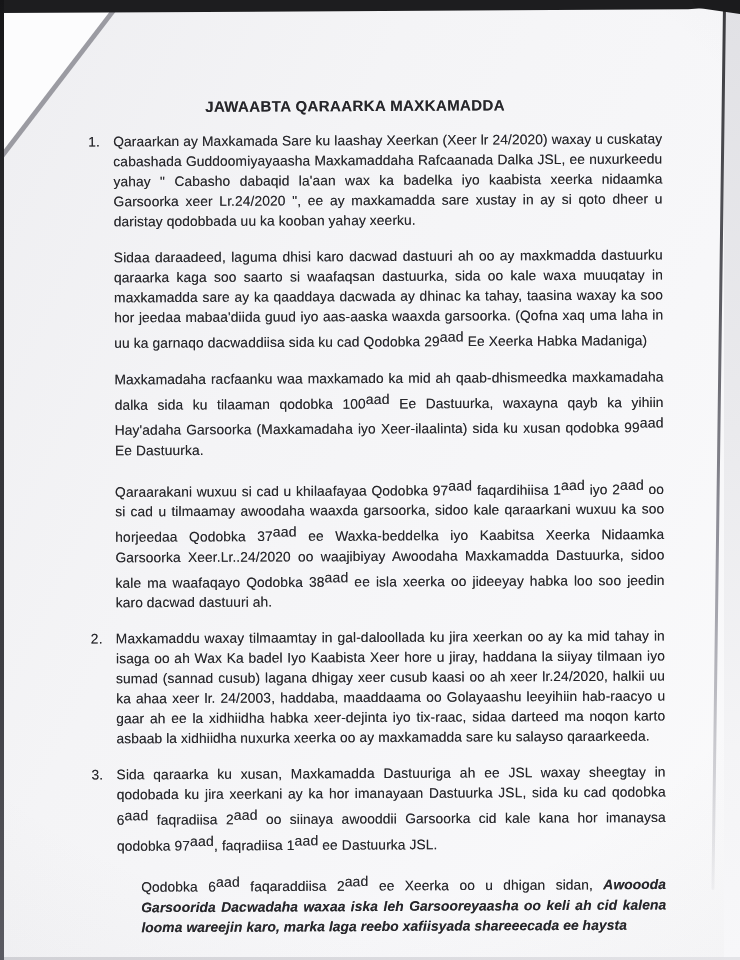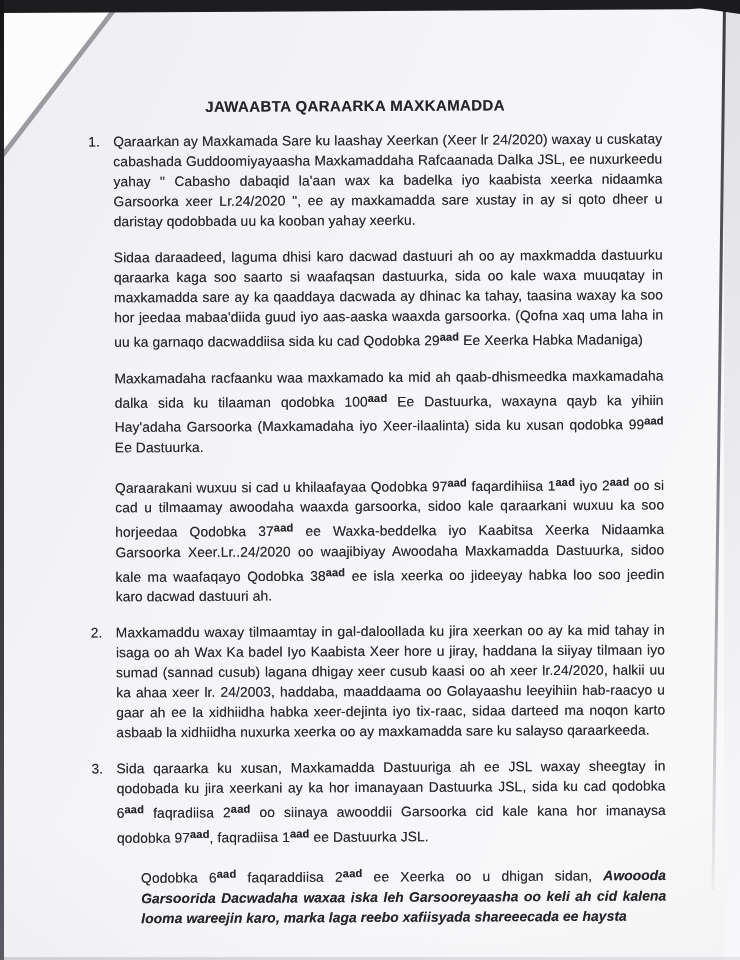--- a/index.html
+++ b/index.html
@@ -40,21 +40,21 @@
   }
   .title{font-weight:bold;font-size:15px;text-align:center;letter-spacing:.4px;
     transform:translateX(-20px);margin:0 0 15px 0;}
   .para{margin:0 0 16px 0;text-align:justify;}
   .para.numbered{display:flex;}
   .num{flex:0 0 25px;width:25px;}
   .ptext{flex:1 1 auto;text-align:justify;}
   .para.plain{padding-left:25px;}
   .para.quote{padding-left:49px;margin-bottom:0;}
   .seg-bold{font-weight:normal;}
-  .seg-sup{font-weight:bold;font-size:11px;vertical-align:4.5px;letter-spacing:.2px;}
+  .seg-sup{font-weight:normal;font-size:14px;vertical-align:4.5px;letter-spacing:.2px;}
   .seg-bold-italic{font-weight:bold;font-style:italic;}
 </style>
 </head>
 <body>
 
 <div class="photo">
   <div class="band-right"></div>
   <div class="edge-right"></div>
   <div class="fold-shadow"></div>
   <div class="fold"></div>

